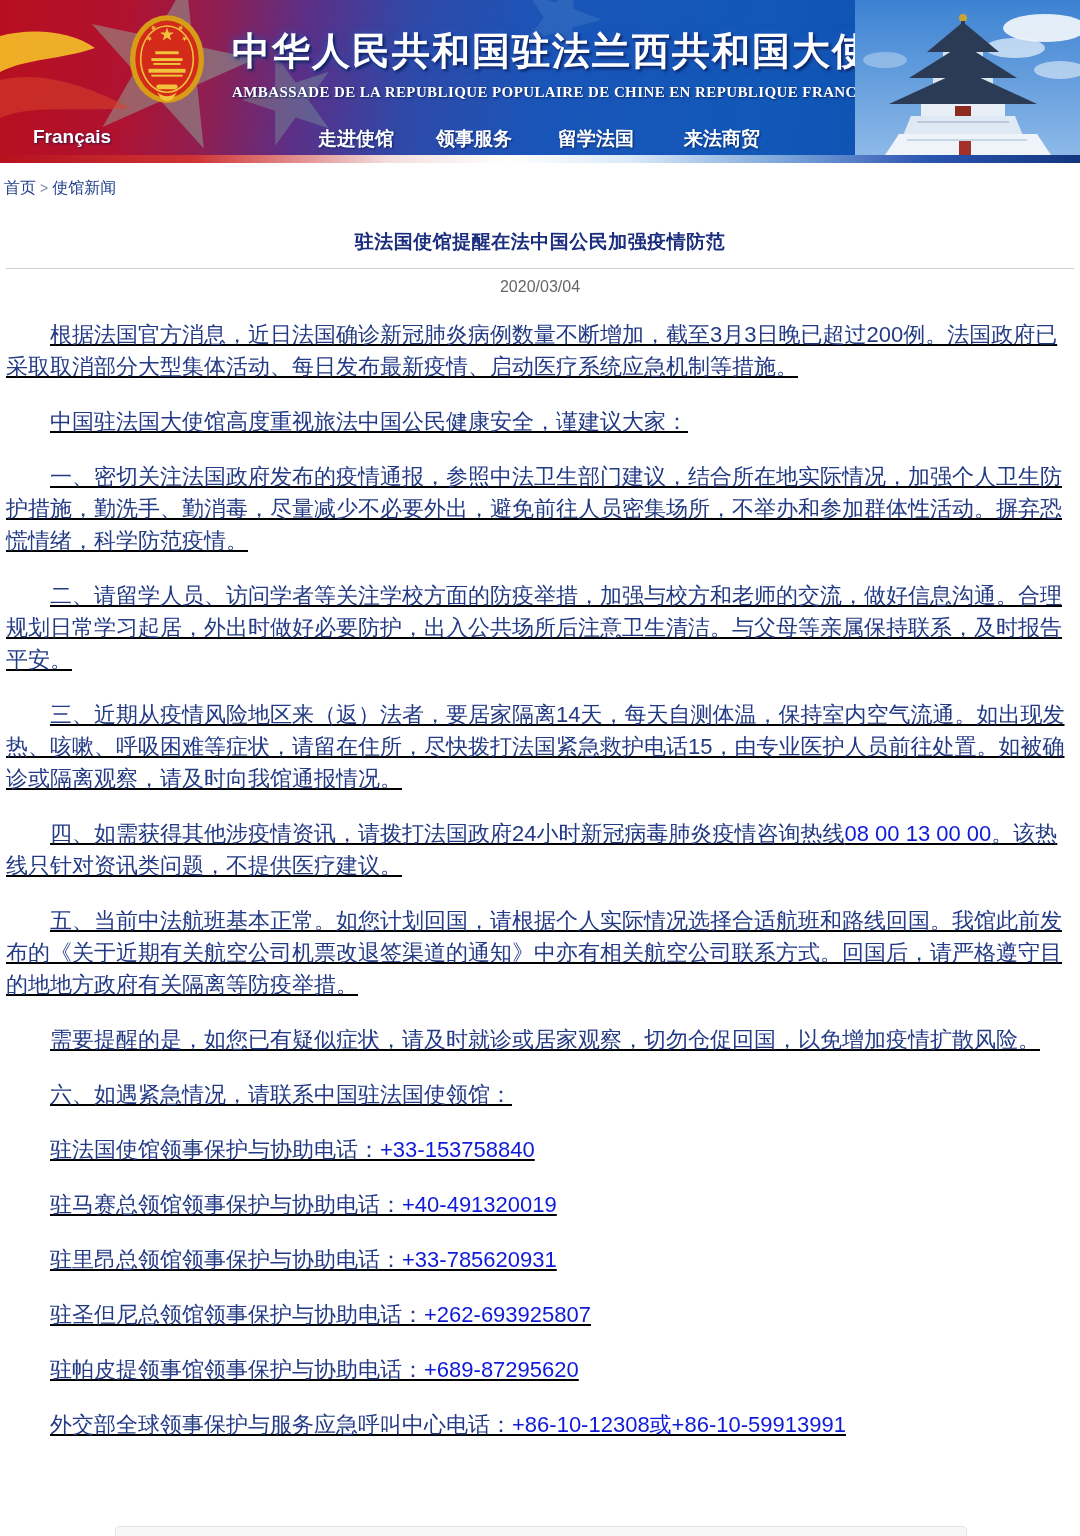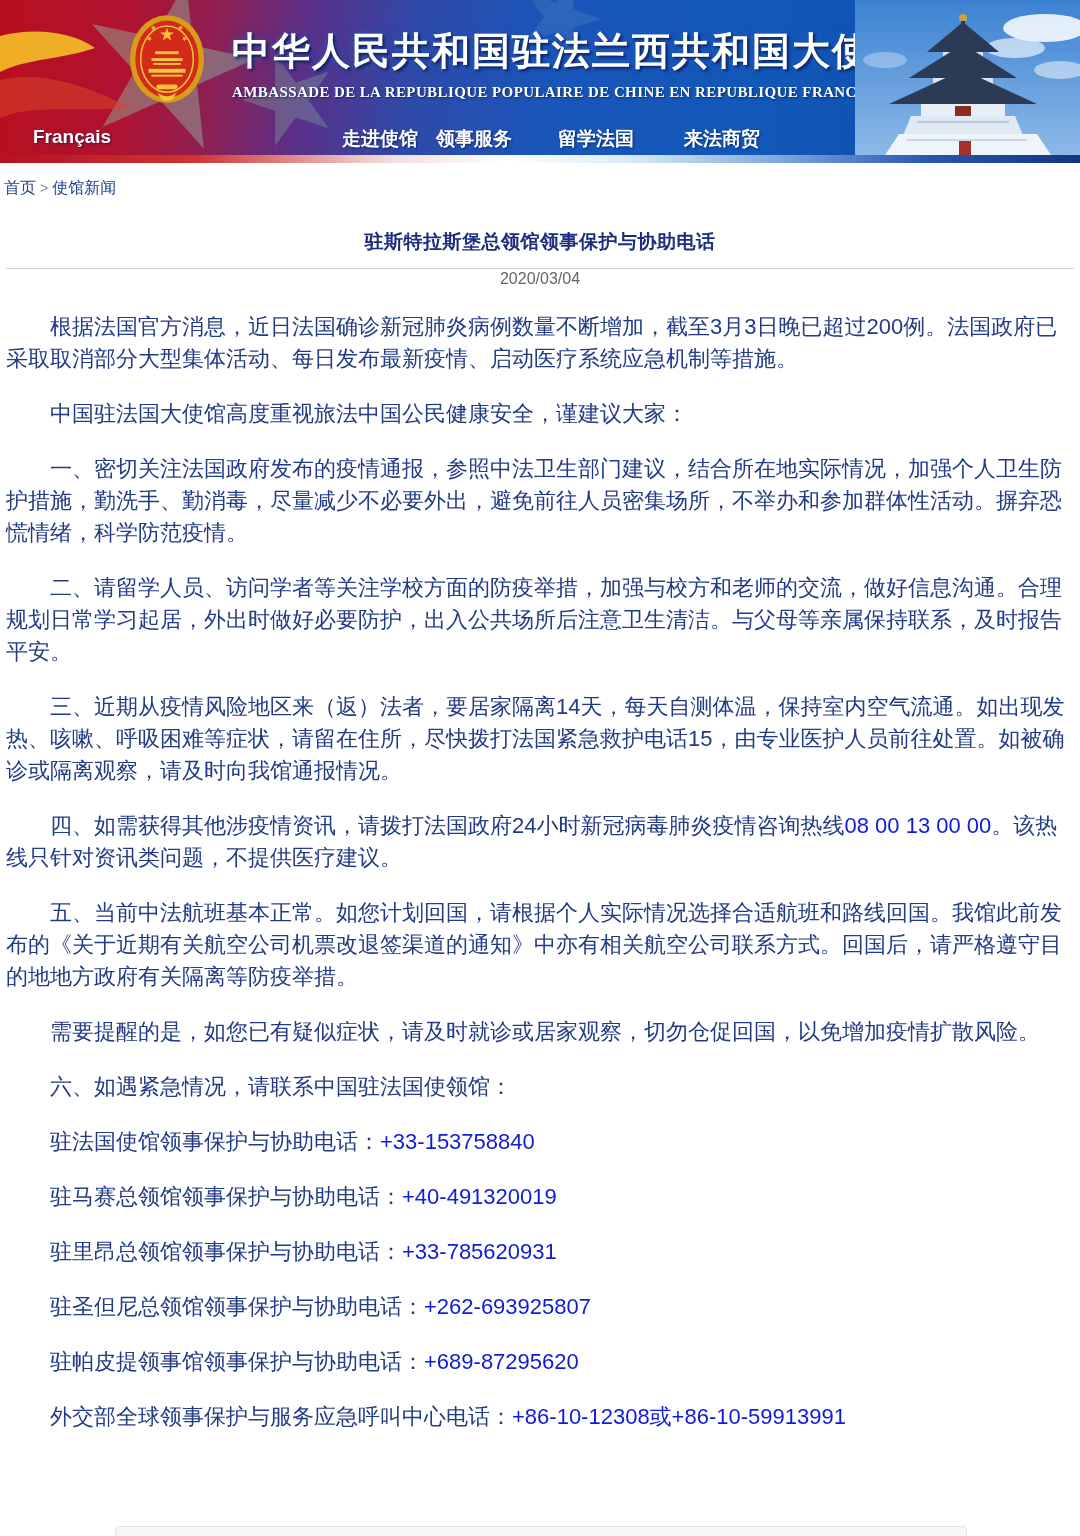--- a/index.html
+++ b/index.html
@@ -34,41 +34,41 @@
     font-size:15px;font-weight:bold;color:#ffffff;letter-spacing:.4px;white-space:nowrap;
     text-shadow:1px 1px 2px rgba(8,30,90,.9);
   }
   .temple{position:absolute;right:0;top:0;width:225px;height:155px;}
   .main-nav a{
     position:absolute;top:126px;color:#ffffff;font-size:19px;font-weight:bold;
     text-decoration:none;white-space:nowrap;text-shadow:1px 1px 2px rgba(0,20,80,.7);
     cursor:pointer;
   }
   .nav-0{left:33px;}
-  .nav-1{left:318px;margin-left:24px;}
+  .nav-1{left:318px;}
   .nav-2{left:436px;}
   .nav-3{left:558px;}
   .nav-4{left:684px;}
   .stripe{
     position:absolute;left:0;bottom:0;width:1080px;height:8px;
     background:linear-gradient(90deg,#b5121f 0%,#cf3333 18%,#f3dede 36%,#ffffff 47%,#dcebf8 58%,#7fa8dc 72%,#2a55b0 86%,#12357e 100%);
   }
   
   .breadcrumb{margin:15px 12px 0 4px;font-size:16px;color:var(--breadcrumb-blue);}
   .breadcrumb a{color:var(--breadcrumb-blue);text-decoration:none;cursor:pointer;}
   .breadcrumb .sep{color:#7d8aa8;margin:0 4px;font-size:14px;}
   
   .article{padding:0 6px;}
   .article-title{
     margin:30px 0 0 0;text-align:center;font-size:19px;font-weight:bold;
     color:var(--title-navy);letter-spacing:.5px;
   }
   .title-rule{border:none;border-top:1px solid #cfcfcf;margin:13px 0 0 0;width:100%;}
-  .article-date{margin-top:1px;text-align:center;font-size:16px;color:var(--date-gray);}
-  .article-body{margin-top:2px;}
+  .article-date{margin-top:9px;text-align:center;font-size:16px;color:var(--date-gray);}
+  .article-body{margin-top:2px;text-decoration:underline;}
   .article-body p.para{
     font-size:22px;line-height:32px;margin:23px 0;color:var(--body-text);
     text-indent:2em;word-break:break-all;
   }
   .phone-link{color:var(--link-blue);cursor:pointer;}
   
   .footer-bar{
     position:absolute;left:115px;top:1526px;width:852px;height:14px;
     background:#f7f7f7;border:1px solid #e3e3e3;border-bottom:none;
     border-radius:5px 5px 0 0;
@@ -151,21 +151,21 @@
     </nav>
 
   <div class="stripe"></div>
 </header>
 
 <div class="breadcrumb">
   <a>首页</a><span class="sep">&gt;</span><a>使馆新闻</a>
 </div>
 
 <main class="article">
-  <h1 class="article-title">驻斯特拉斯堡总领馆领事保护与协助电话</h1>
+  <h1 class="article-title">驻法国使馆提醒在法中国公民加强疫情防范</h1>
   <hr class="title-rule">
   <div class="article-date">2020/03/04</div>
   <div class="article-body">
       <p class="para"><span class="text-run">根据法国官方消息，近日法国确诊新冠肺炎病例数量不断增加，截至3月3日晚已超过200例。法国政府已采取取消部分大型集体活动、每日发布最新疫情、启动医疗系统应急机制等措施。</span></p>
       <p class="para"><span class="text-run">中国驻法国大使馆高度重视旅法中国公民健康安全，谨建议大家：</span></p>
       <p class="para"><span class="text-run">一、密切关注法国政府发布的疫情通报，参照中法卫生部门建议，结合所在地实际情况，加强个人卫生防护措施，勤洗手、勤消毒，尽量减少不必要外出，避免前往人员密集场所，不举办和参加群体性活动。摒弃恐慌情绪，科学防范疫情。</span></p>
       <p class="para"><span class="text-run">二、请留学人员、访问学者等关注学校方面的防疫举措，加强与校方和老师的交流，做好信息沟通。合理规划日常学习起居，外出时做好必要防护，出入公共场所后注意卫生清洁。与父母等亲属保持联系，及时报告平安。</span></p>
       <p class="para"><span class="text-run">三、近期从疫情风险地区来（返）法者，要居家隔离14天，每天自测体温，保持室内空气流通。如出现发热、咳嗽、呼吸困难等症状，请留在住所，尽快拨打法国紧急救护电话15，由专业医护人员前往处置。如被确诊或隔离观察，请及时向我馆通报情况。</span></p>
       <p class="para"><span class="text-run">四、如需获得其他涉疫情资讯，请拨打法国政府24小时新冠病毒肺炎疫情咨询热线</span><span class="phone-link">08 00 13 00 00</span><span class="text-run">。该热线只针对资讯类问题，不提供医疗建议。</span></p>
       <p class="para"><span class="text-run">五、当前中法航班基本正常。如您计划回国，请根据个人实际情况选择合适航班和路线回国。我馆此前发布的《关于近期有关航空公司机票改退签渠道的通知》中亦有相关航空公司联系方式。回国后，请严格遵守目的地地方政府有关隔离等防疫举措。</span></p>

